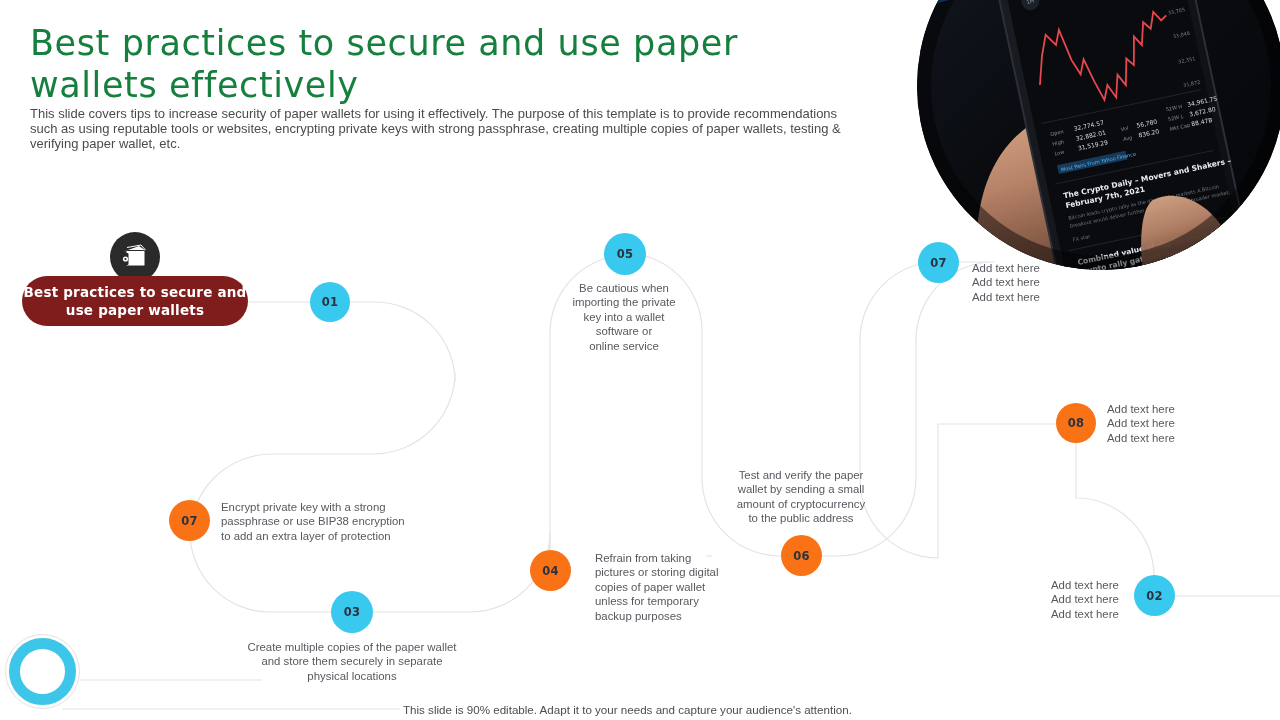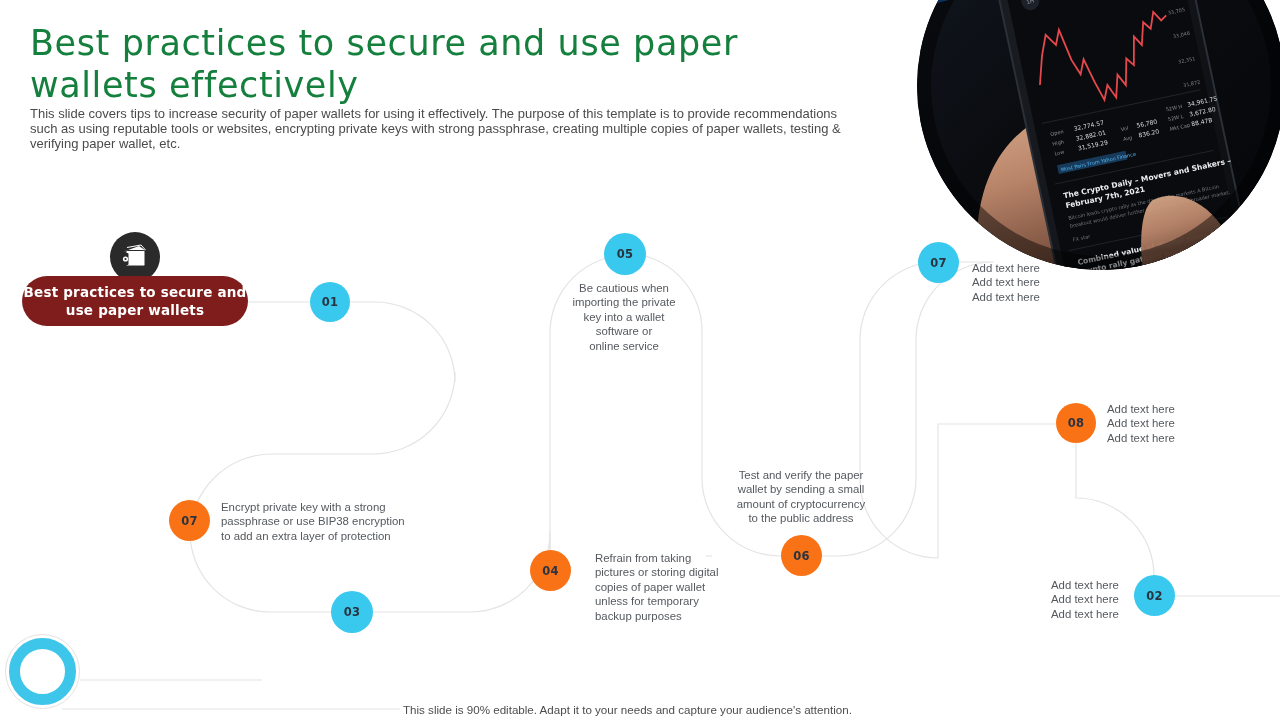--- a/index.html
+++ b/index.html
@@ -283,20 +283,23 @@
   <div class="node yellow" style="left:781px;top:535px;width:41px;height:41px;">06</div>
   <div class="node cyan" style="left:918px;top:242px;width:41px;height:41px;">07</div>
   <div class="node yellow" style="left:1056px;top:403px;width:40px;height:40px;">08</div>
   <div class="node cyan" style="left:1134px;top:575px;width:41px;height:41px;">02</div>
 
 
   <div class="nodetext t-left" style="left:221px;top:500px;width:210px;">Encrypt private key with a strong
 passphrase or use BIP38 encryption
 to add an extra layer of protection</div>
 
+  <div class="nodetext t-center" style="left:222px;top:640px;width:260px;">Create multiple copies of the paper wallet
+and store them securely in separate
+physical locations</div>
 
   <div class="nodetext t-left" style="left:595px;top:551px;width:150px;">Refrain from taking
 pictures or storing digital
 copies of paper wallet
 unless for temporary
 backup purposes</div>
 
   <div class="nodetext t-center" style="left:561px;top:281px;width:126px;">Be cautious when
 importing the private
 key into a wallet

